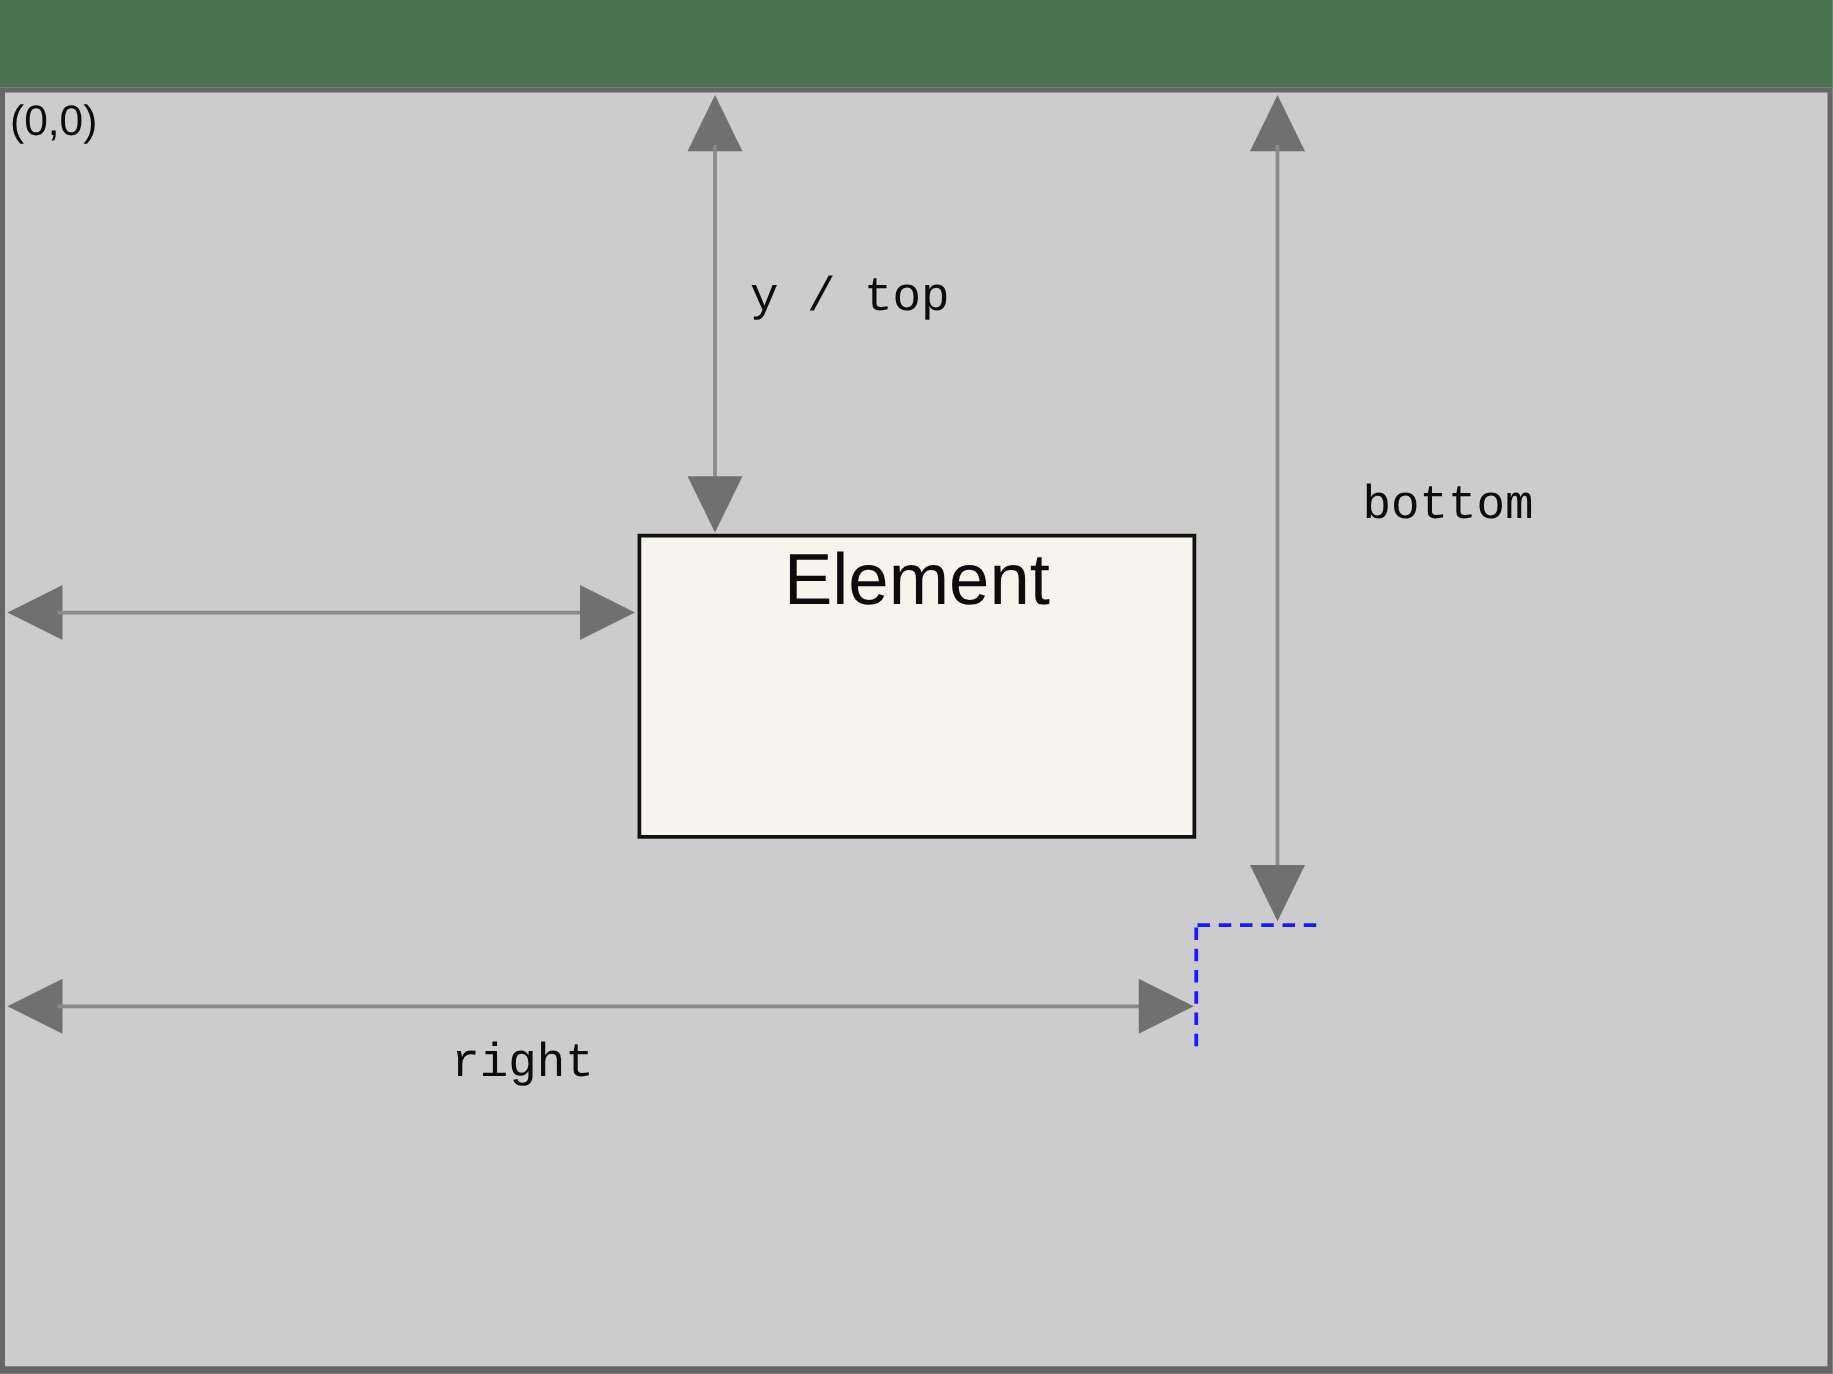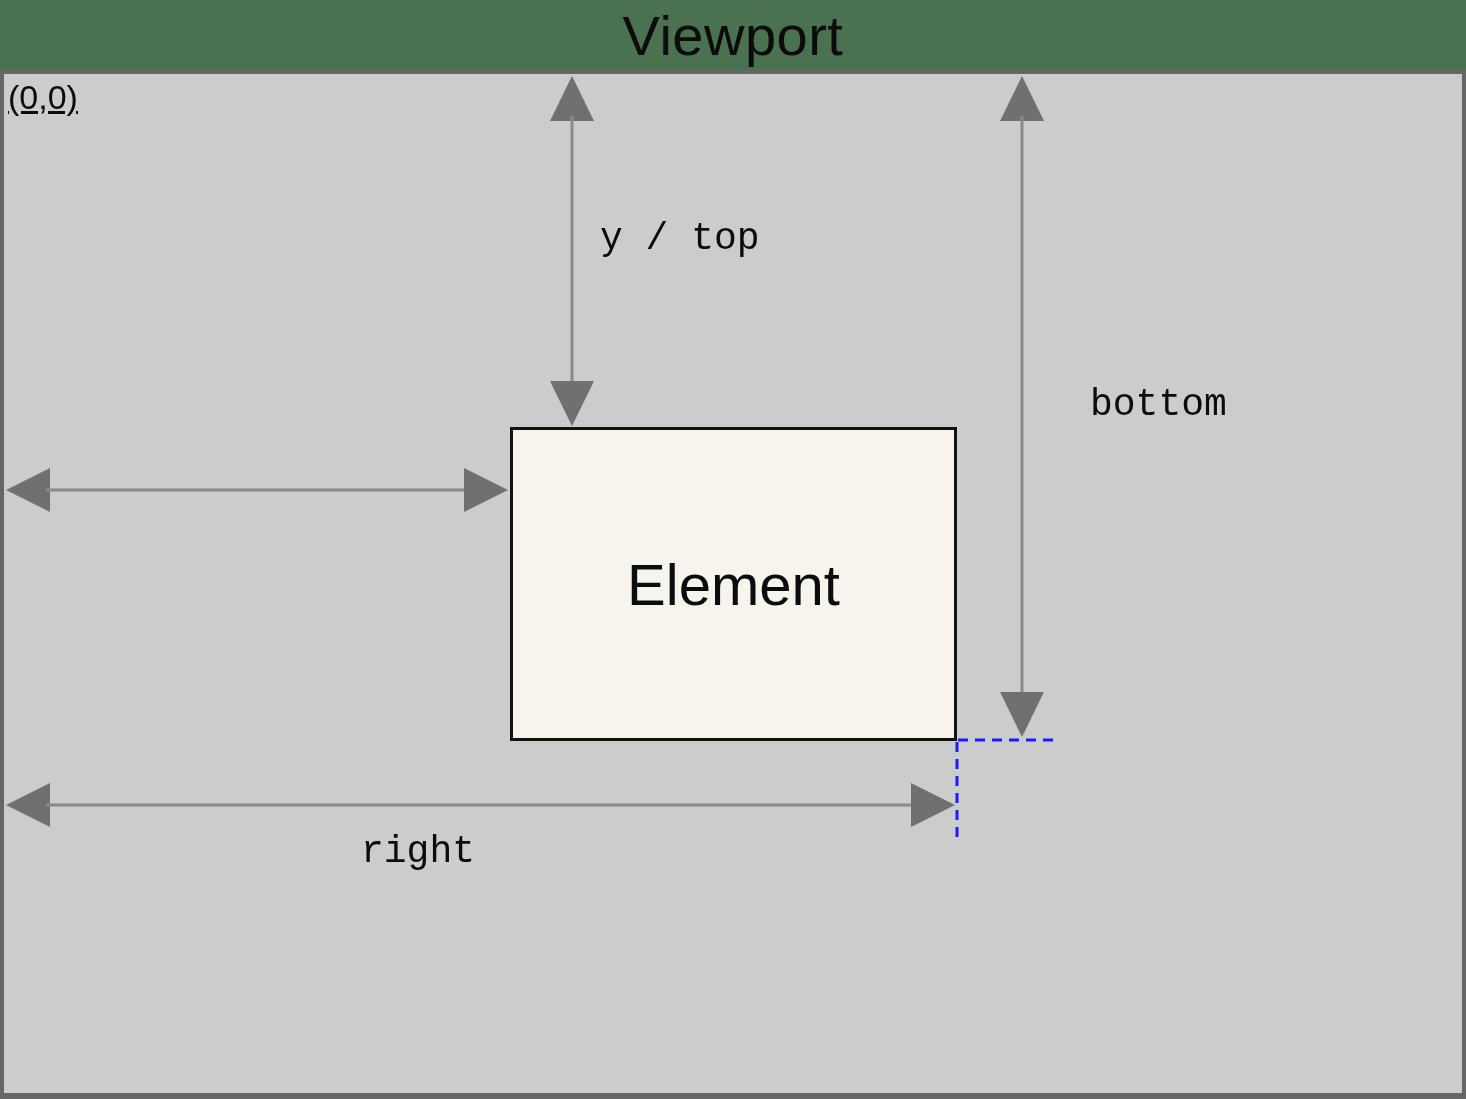--- a/index.html
+++ b/index.html
@@ -42,30 +42,29 @@
     box-sizing:border-box;
     background:var(--viewport-gray);
     border:4px solid var(--border-gray);
     border-bottom-width:6px;
   }
   .origin-label{
     position:absolute;
     left:8px;top:78px;
     font-size:34px;
     color:var(--text-black);
-    text-decoration:underline;
   }
   .element-box{
     position:absolute;
     left:510px;top:427px;
-    width:447px;height:314px;
+    width:447px;height:244px;
     box-sizing:border-box;
     background:var(--element-fill);
     border:3px solid var(--element-border);
-    display:flex;align-items:center;justify-content:center;
+    display:flex;justify-content:center;
   }
   .element-label{
     font-size:58px;
     color:var(--text-black);
   }
   .overlay{
     position:absolute;
     left:0;top:0;
     width:1466px;height:1099px;
     pointer-events:none;
@@ -84,21 +83,20 @@
   .label-right{left:361px;top:829px;}
   .arrow-shaft{stroke:var(--arrow-line);stroke-width:3;}
   .arrow-head{fill:var(--arrow-head);}
   .guide-line{stroke:var(--guide-blue);stroke-width:3;stroke-dasharray:10 7;fill:none;}
 </style>
 </head>
 <body>
 
 <div class="stage">
 
-  <div class="title">Viewport</div>
 
   <div class="viewport-area"></div>
 
   <div class="origin-label">(0,0)</div>
 
   <div class="element-box">
     <span class="element-label">Element</span>
   </div>
 
   <svg class="overlay" viewBox="0 0 1466 1099" xmlns="http://www.w3.org/2000/svg">

